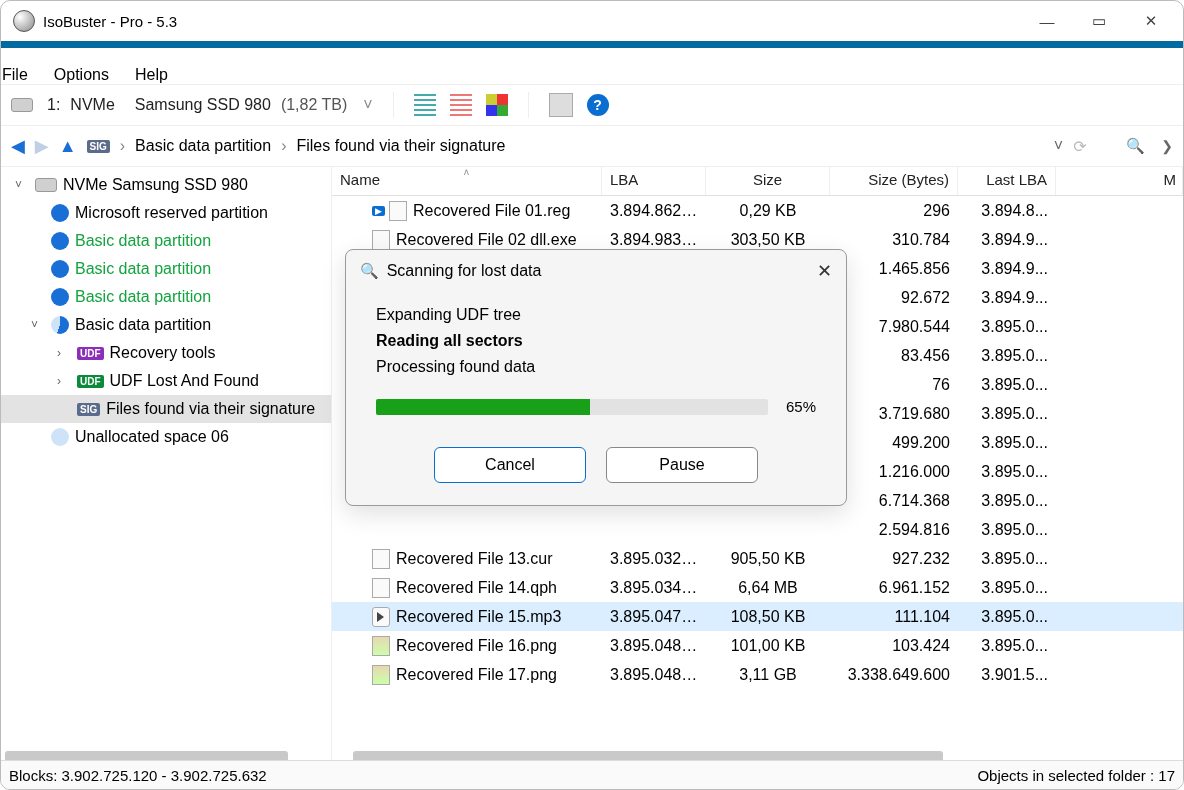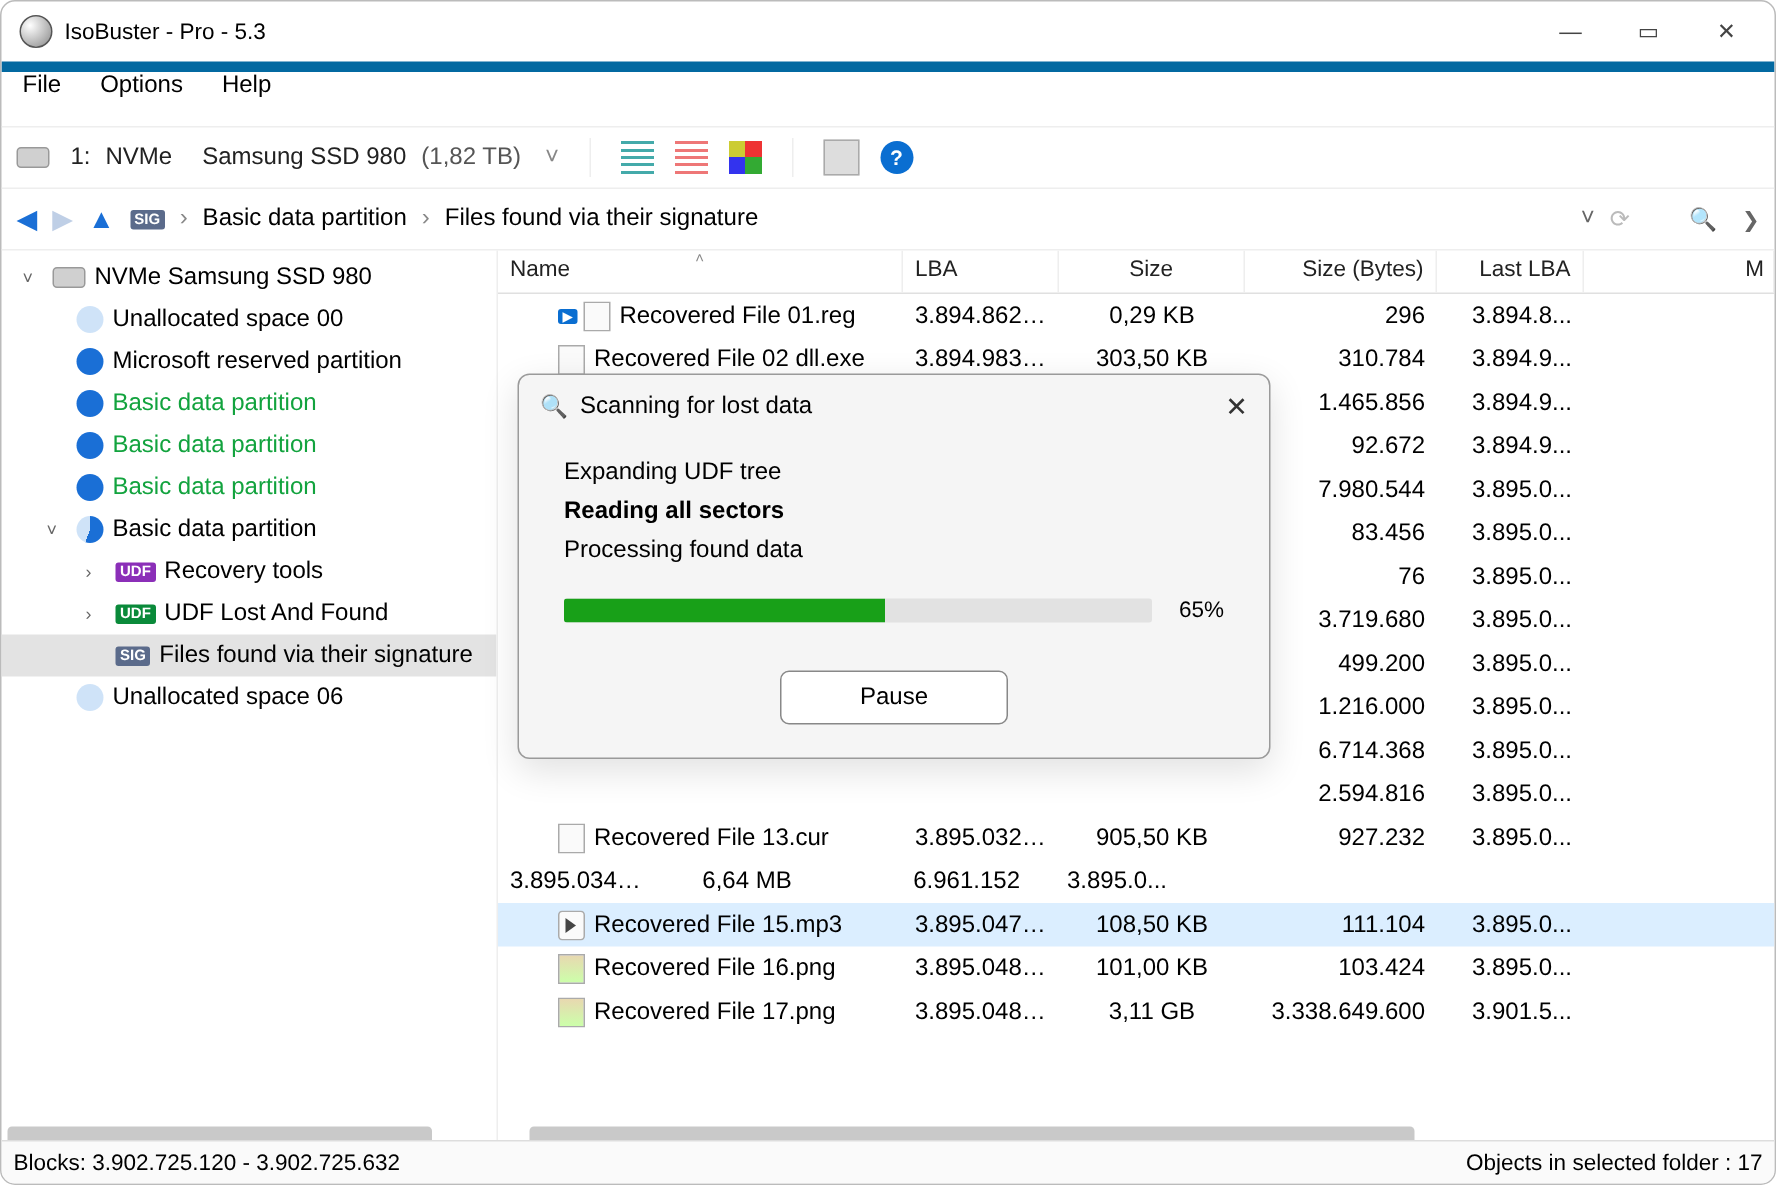--- a/index.html
+++ b/index.html
@@ -2,21 +2,21 @@
 <html><head>
 <meta charset="utf-8">
 <style>
 html,body{margin:0;padding:0;font-family:"Segoe UI",Arial,sans-serif;font-size:14px;color:#000;background:#fff}
 .window{width:1184px;height:790px;border:1px solid #bbb;border-radius:10px;box-sizing:border-box;position:relative;overflow:hidden;background:#fff}
 .titlebar{height:40px;display:flex;align-items:center;padding:0 6px;border-bottom:7px solid #0369a1}
 .app-icon{width:20px;height:20px;margin:0 8px 0 6px;border-radius:50%;background:radial-gradient(circle at 30% 30%,#fff,#888);border:1px solid #555}
 .title-text{flex:0 0 auto;font-size:15px}
 .winbtns{margin-left:auto;display:flex}
 .winbtn{width:52px;height:36px;display:flex;align-items:center;justify-content:center;color:#444;font-size:15px}
-.menubar{height:36px;display:flex;align-items:flex-start;gap:26px;padding:0 14px;border-bottom:1px solid #eee;font-size:16px}
+.menubar{height:36px;display:flex;align-items:flex-end;gap:26px;padding:0 1px;border-bottom:1px solid #eee;font-size:16px}
 .toolbar{height:40px;display:flex;align-items:center;padding:0 10px;gap:14px;border-bottom:1px solid #eee}
 .disk-ico{width:20px;height:12px;background:#d0d0d0;border:1px solid #999;border-radius:3px}
 .tool-sep{width:1px;height:26px;background:#eee;margin:0 6px}
 .device-select{display:flex;align-items:center;gap:10px;font-size:16px;color:#222}
 .dev-chev{color:#888;margin-left:6px}
 .tico{width:22px;height:22px;display:inline-block}
 .tico.list{background:repeating-linear-gradient(#4aa 0 2px,transparent 2px 5px)}
 .tico.list2{background:repeating-linear-gradient(#e77 0 2px,transparent 2px 5px)}
 .tico.grid{background:conic-gradient(#e33 0 90deg,#3a3 0 180deg,#33e 0 270deg,#cc3 0 360deg)}
 .tico.save{background:#ddd;border:1px solid #aaa}
@@ -145,25 +145,20 @@
   <div class="body">
     <div class="tree">
       <div class="tree-row">
         <span class="exp">˅</span>
         <span class="disk-ico"></span>
         <span>NVMe Samsung SSD 980</span>
       </div>
       <div id="tree-items">
           <div class="tree-row lvl1">
             <span class="exp"></span>
-            <span class="pie lt"></span>
-            <span class="">Unallocated space 00</span>
-          </div>
-          <div class="tree-row lvl1">
-            <span class="exp"></span>
             <span class="pie blue"></span>
             <span class="">Microsoft reserved partition</span>
           </div>
           <div class="tree-row lvl1">
             <span class="exp"></span>
             <span class="pie blue"></span>
             <span class="green-txt">Basic data partition</span>
           </div>
           <div class="tree-row lvl1">
             <span class="exp"></span>
@@ -383,20 +378,27 @@
                 <span>Recovered File 13.cur</span>
               </span>
             </div>
       <div class="cell c-lba">3.895.032....</div>
       <div class="cell c-size">905,50 KB</div>
       <div class="cell c-bytes">927.232</div>
       <div class="cell c-last">3.895.0...</div>
       <div class="cell c-m"></div>
     </div>
           <div class="row ">
+      <div class="cell c-name">
+              <span class="fwrap">
+                <span class="indent"></span>
+                <span class="fico"></span>
+                <span>Recovered File 14.qph</span>
+              </span>
+            </div>
       <div class="cell c-lba">3.895.034....</div>
       <div class="cell c-size">6,64 MB</div>
       <div class="cell c-bytes">6.961.152</div>
       <div class="cell c-last">3.895.0...</div>
       <div class="cell c-m"></div>
     </div>
           <div class="row sel">
       <div class="cell c-name">
               <span class="fwrap">
                 <span class="indent"></span>
@@ -462,16 +464,17 @@
       <div class="dlg-line bold">Reading all sectors</div>
       <div class="dlg-line">Processing found data</div>
       <div class="progress-row">
         <div class="progress">
             <div class="progress-fill" id="pfill" style="width: 54.6%;"></div>
           </div>
         <span class="pct">65%</span>
       </div>
     </div>
     <div class="dlg-btns">
+      <div class="dlg-btn primary">Cancel</div>
       <div class="dlg-btn">Pause</div>
     </div>
   </div>
 </div>
 
 </body></html>

